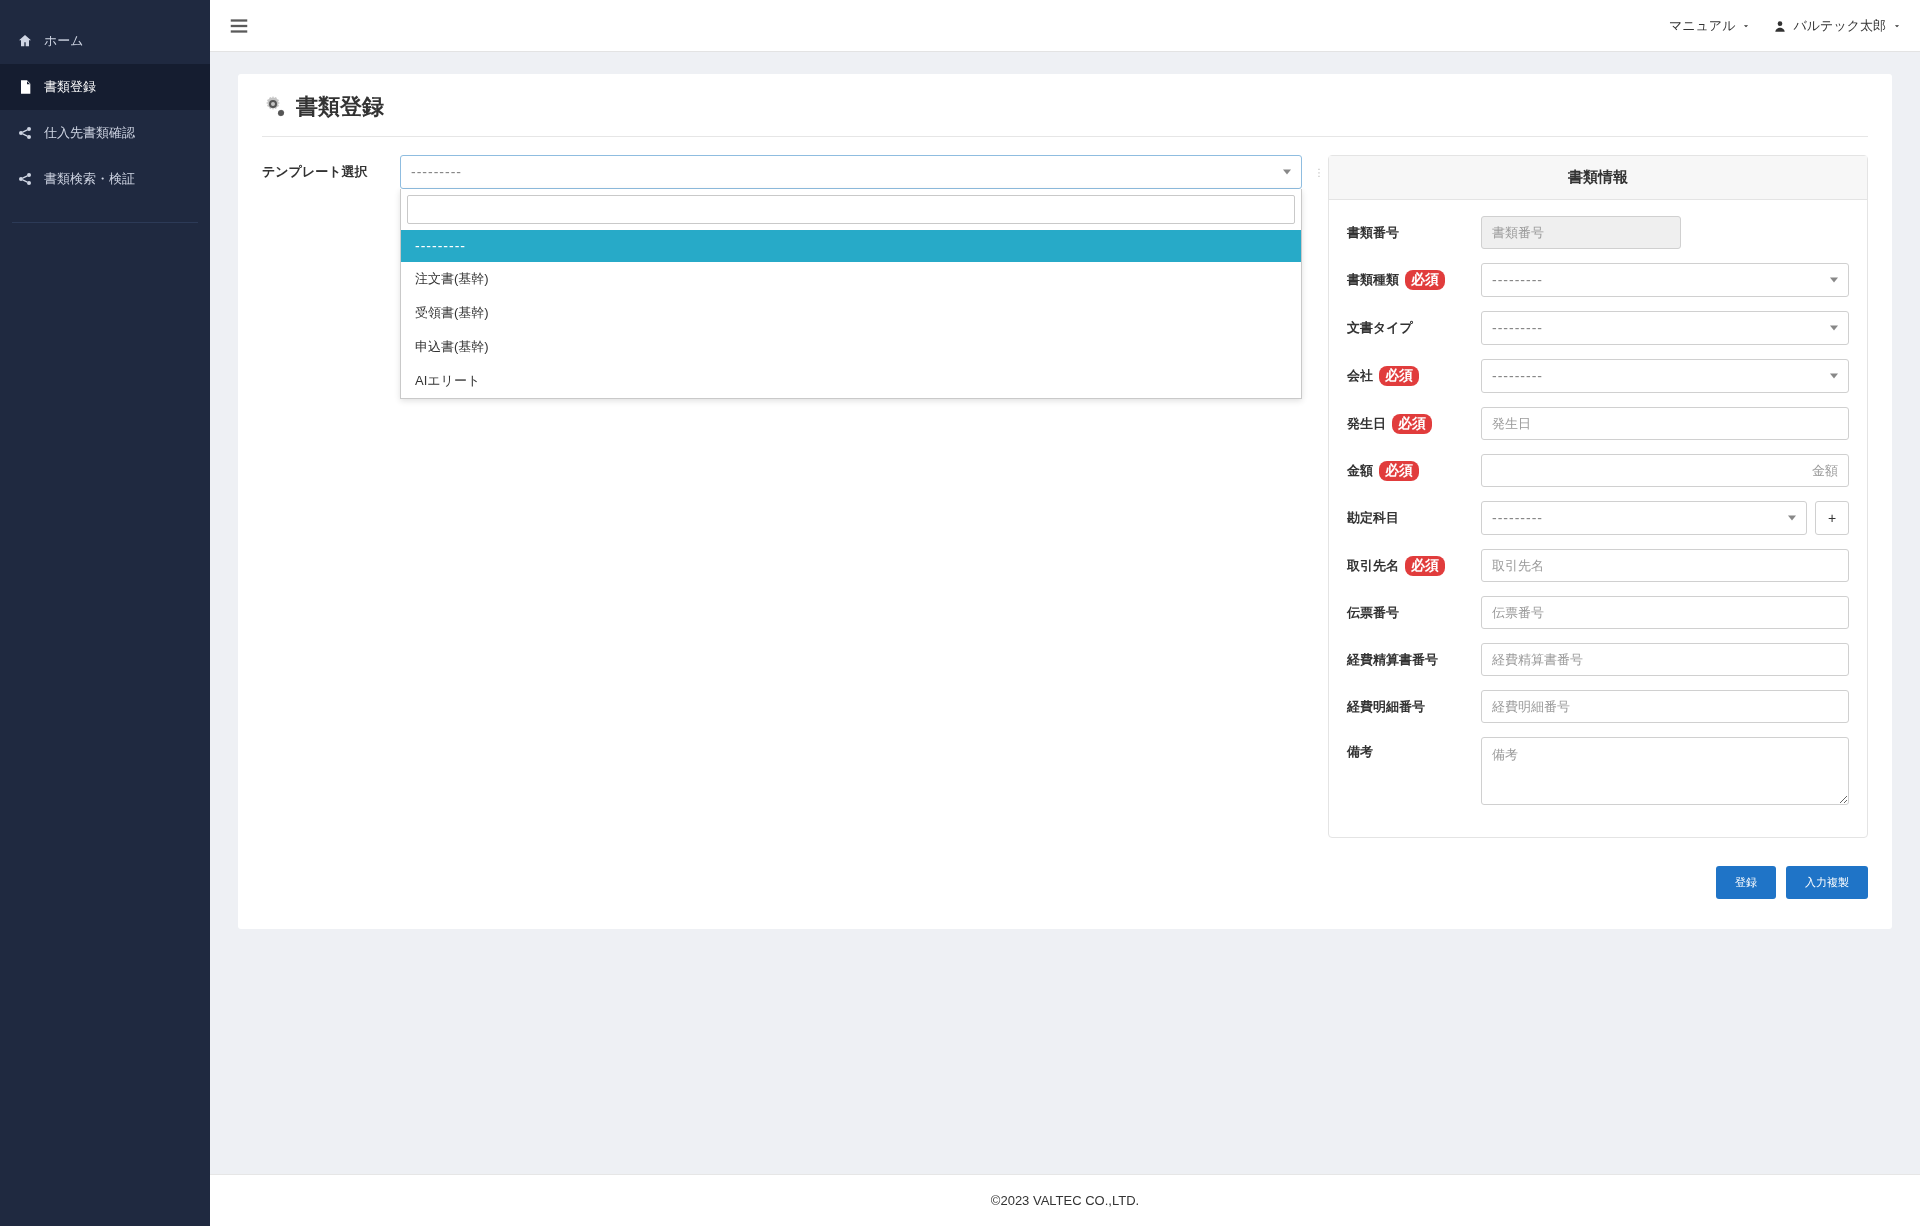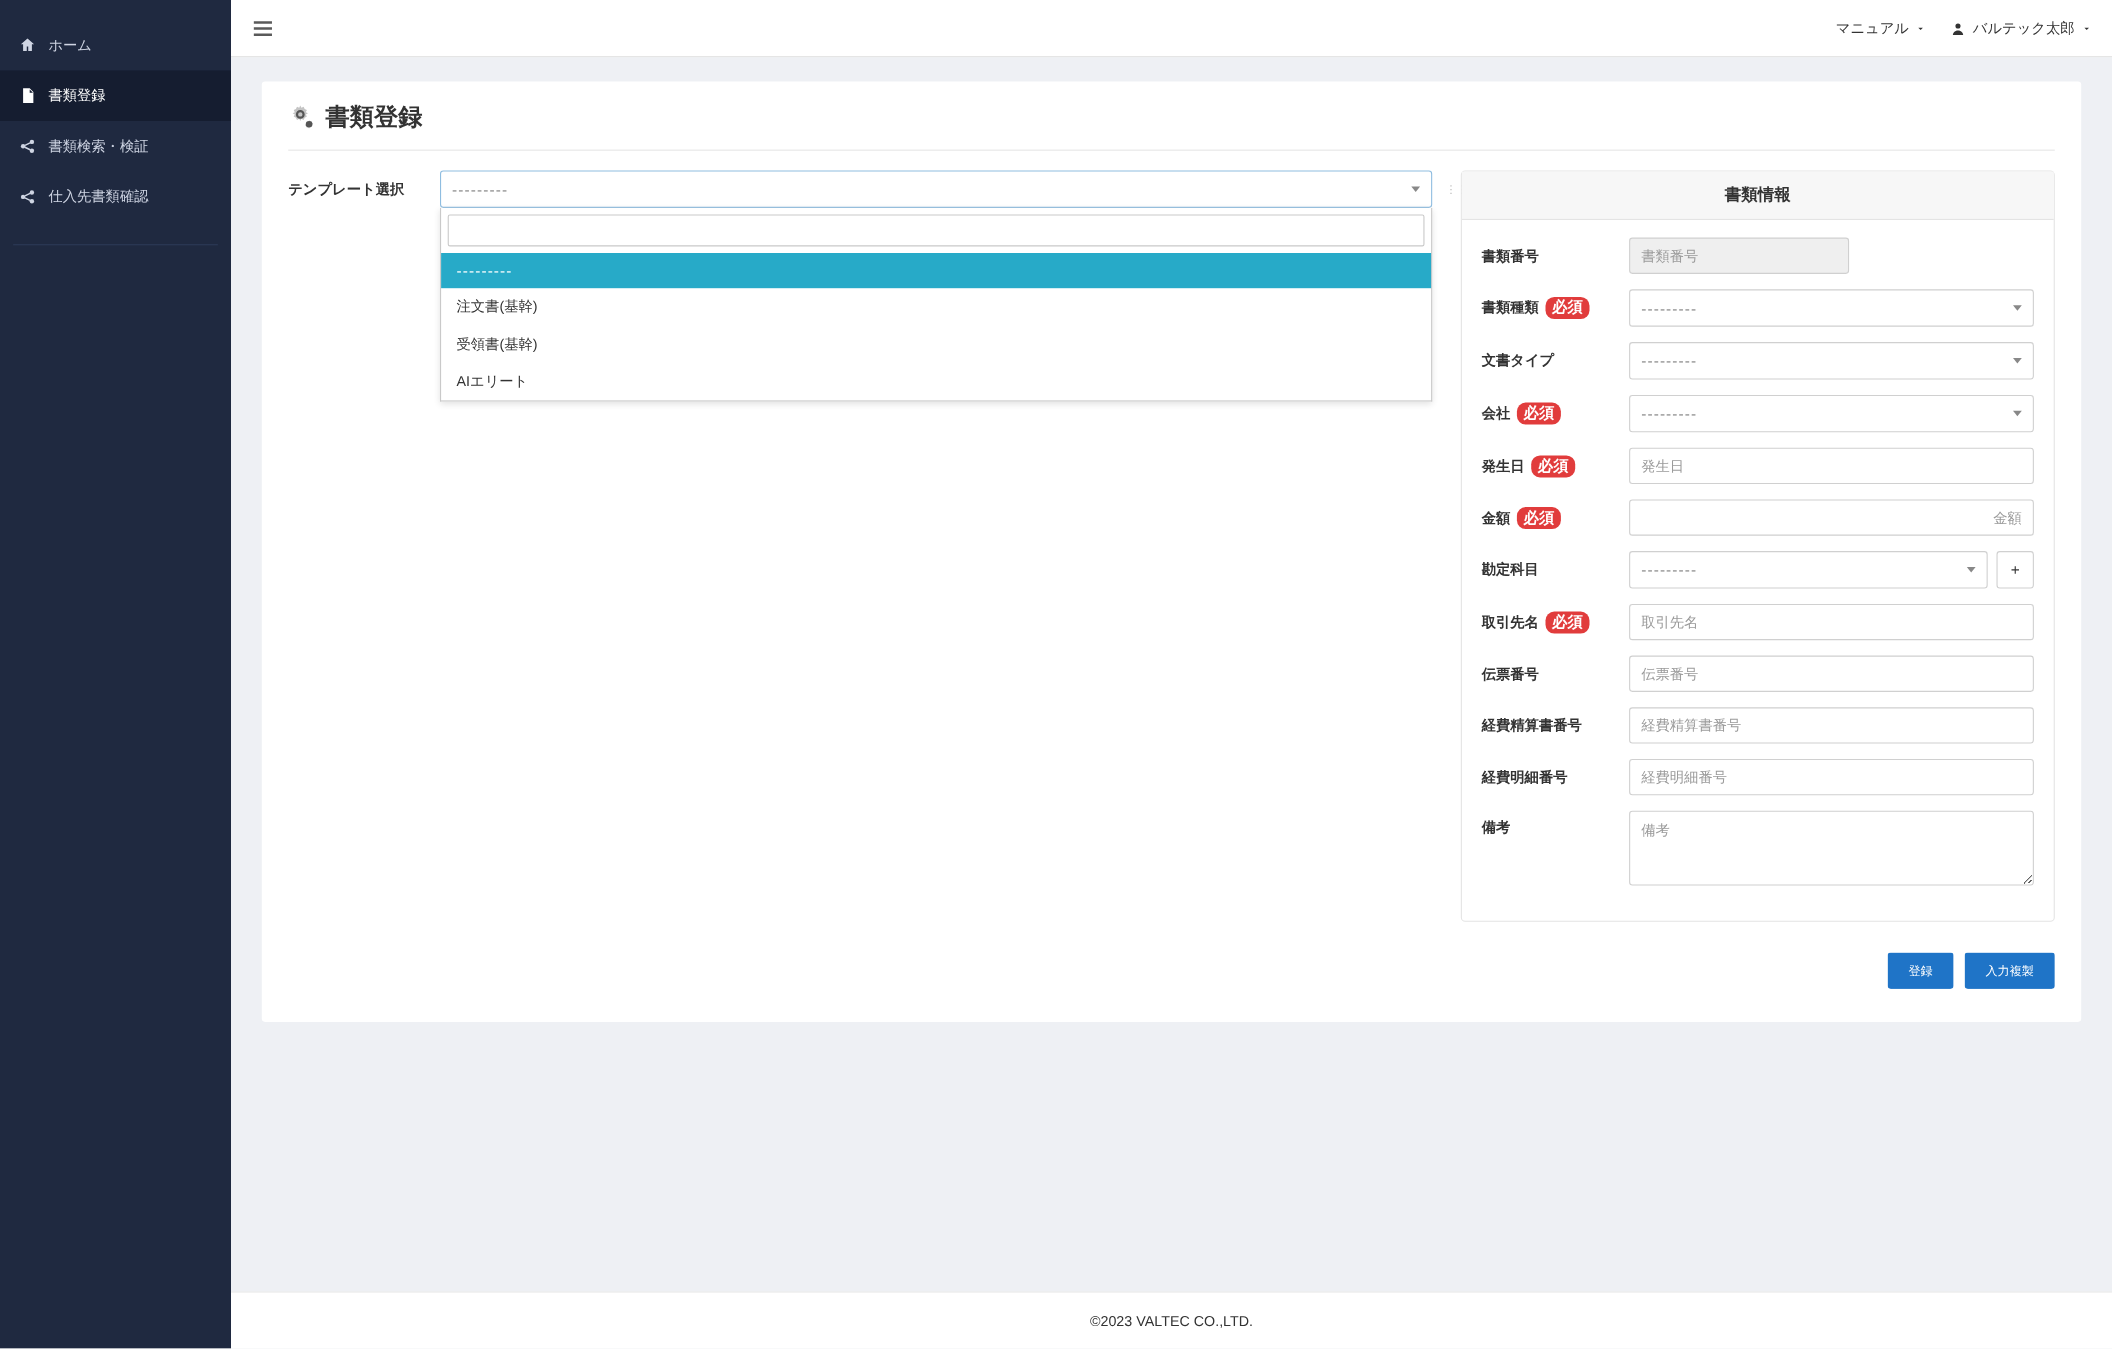--- a/index.html
+++ b/index.html
@@ -102,32 +102,32 @@
       </div>
       <div class="nav-item">
         <span class="nav-icon">
           <svg width="16" height="16" viewBox="0 0 24 24" fill="currentColor">
               <circle cx="6" cy="12" r="3"></circle>
               <circle cx="18" cy="6" r="3"></circle>
               <circle cx="18" cy="18" r="3"></circle>
               <path d="M8.5 10.7l7-3.4M8.5 13.3l7 3.4" stroke="currentColor" stroke-width="2"></path>
             </svg>
         </span>
-        <span>書類検索・検証</span>
+        <span>仕入先書類確認</span>
       </div>
       <div class="nav-item">
         <span class="nav-icon">
           <svg width="16" height="16" viewBox="0 0 24 24" fill="currentColor">
               <circle cx="6" cy="12" r="3"></circle>
               <circle cx="18" cy="6" r="3"></circle>
               <circle cx="18" cy="18" r="3"></circle>
               <path d="M8.5 10.7l7-3.4M8.5 13.3l7 3.4" stroke="currentColor" stroke-width="2"></path>
             </svg>
         </span>
-        <span>仕入先書類確認</span>
+        <span>書類検索・検証</span>
       </div>
       <div class="nav-divider"></div>
     </nav>
   </aside>
 
   <div class="main-col">
 
     <div class="topbar">
       <span class="hamburger">
         <svg width="22" height="22" viewBox="0 0 24 24" fill="none" stroke="currentColor" stroke-width="2.5">
@@ -185,20 +185,21 @@
                 <div class="select-display">
                   <span class="dash-text">---------</span>
                 </div>
                 <div class="dropdown-panel">
                   <div class="dropdown-search">
                     <input type="text" value="" style="">
                   </div>
                   <div class="dropdown-option highlight dash-text">---------</div>
                   <div class="dropdown-option">注文書(基幹)</div>
                   <div class="dropdown-option">受領書(基幹)</div>
+                  <div class="dropdown-option">申込書(基幹)</div>
                   <div class="dropdown-option">AIエリート</div>
                 </div>
               </div>
               <div class="resize-handle">⋮⋮</div>
             </div>
             <div class="row-flex">
               <div class="field-label"></div>
               <div><span class="btn btn-primary">ファイル参照</span></div>
             </div>
           </div>

